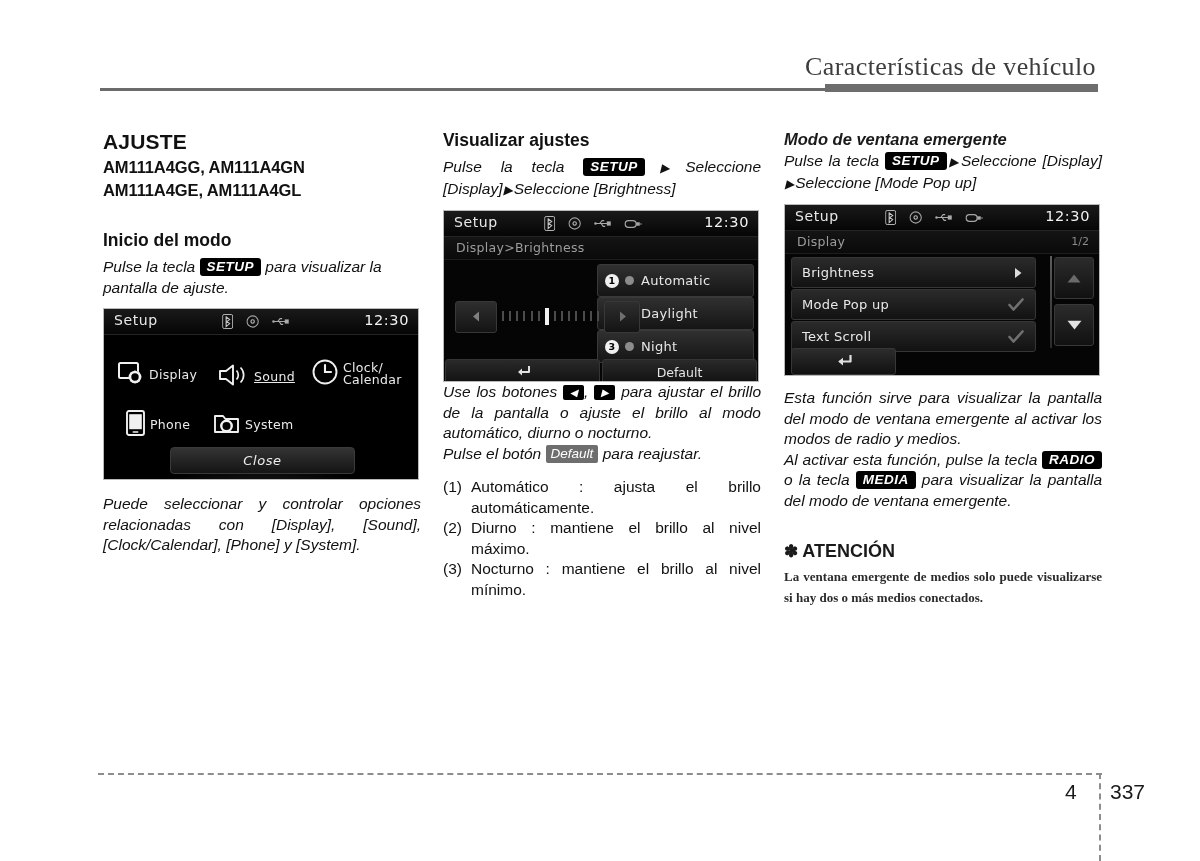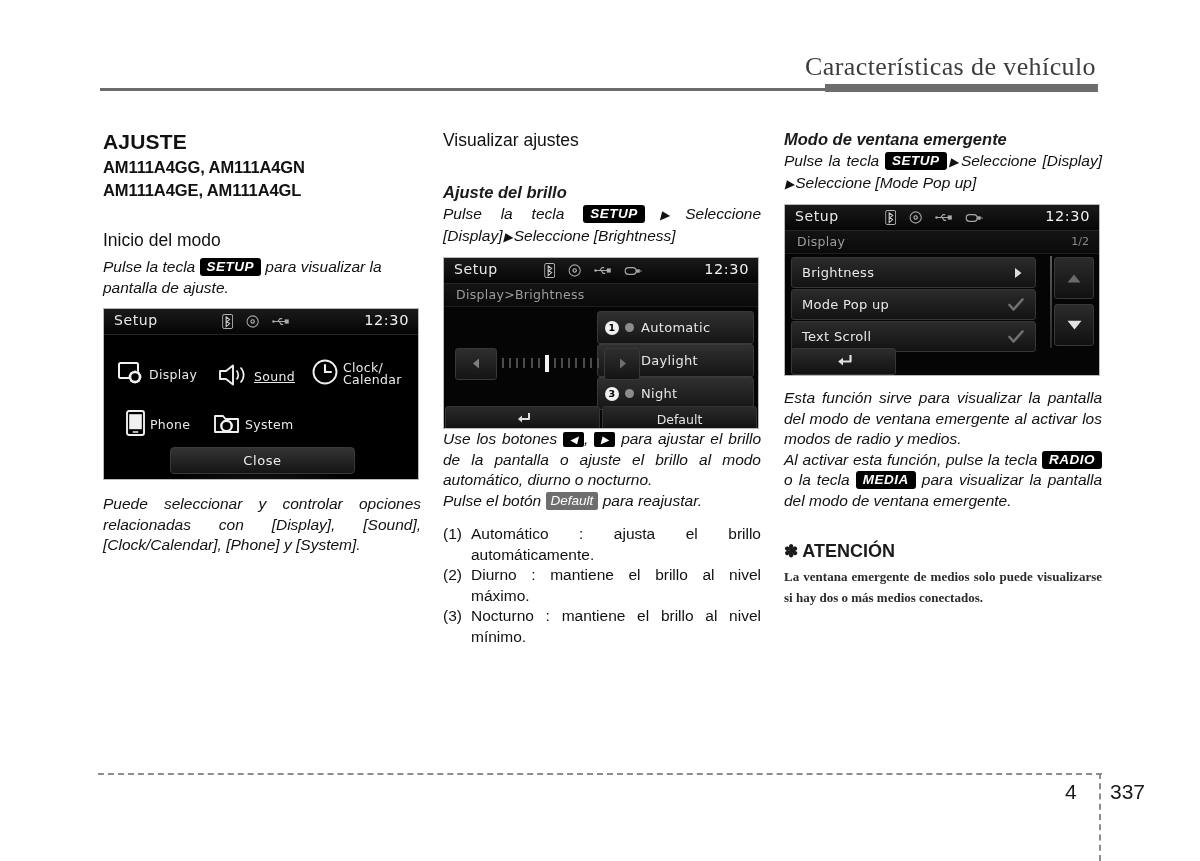--- a/index.html
+++ b/index.html
@@ -68,21 +68,21 @@
   }
   .model-line {
     font-size: 16.5px;
     font-weight: bold;
     line-height: 23px;
     margin: 0;
     letter-spacing: -0.1px;
   }
   h2.sub-title {
     font-size: 17.5px;
-    font-weight: normal;
+    font-weight: bold;
     margin: 28px 0 6px 0;
   }
   h2.sub-title.first { margin-top: 0; }
   h3.italic-title {
     font-size: 16.5px;
     font-weight: bold;
     font-style: italic;
     margin: 28px 0 2px 0;
     color: #1a1a1a;
   }
@@ -267,20 +267,21 @@
     width: 183px; height: 25px;
     background: linear-gradient(#343434, #141414);
     border: 1px solid #3a3a3a;
     border-radius: 4px;
     color: #ededed;
     font-size: 13px;
     display: flex;
     align-items: center;
     justify-content: center;
     letter-spacing: 0.6px;
+    font-style: italic;
   }
 
   
   .bright-body {
     position: relative;
     height: 125px;
     background: #050505;
   }
   .opt-btn {
     position: absolute;
@@ -598,21 +599,20 @@
     </div>
   </div>
 
   <p class="body gap" style="margin-top:14px;">Puede seleccionar y controlar opciones relacionadas con [Display], [Sound], [Clock/Calendar], [Phone] y [System].</p>
 </div>
 
 <div class="column" id="col-2">
 
   <h2 class="sub-title first">Visualizar ajustes</h2>
 
-  <h3 class="italic-title" style="margin-top:32px;">Ajuste del brillo</h3>
 
   <p class="body">
     <span>Pulse la tecla</span>
     <span class="keycap">SETUP</span><span class="tri">▶</span><span>Seleccione [Display]</span><span class="tri">▶</span><span>Seleccione [Brightness]</span>
   </p>
 
   <div class="device tall">
     <div class="dev-statusbar">
       <div class="title">Setup</div>
       <div class="dev-icons">

